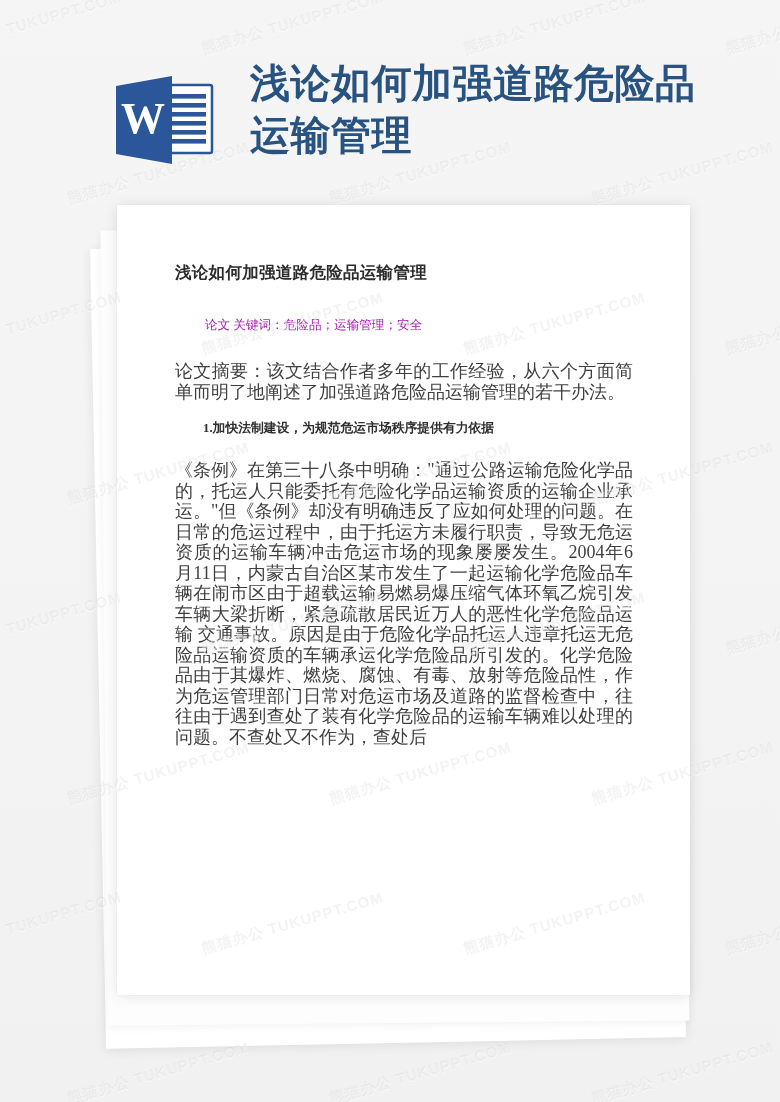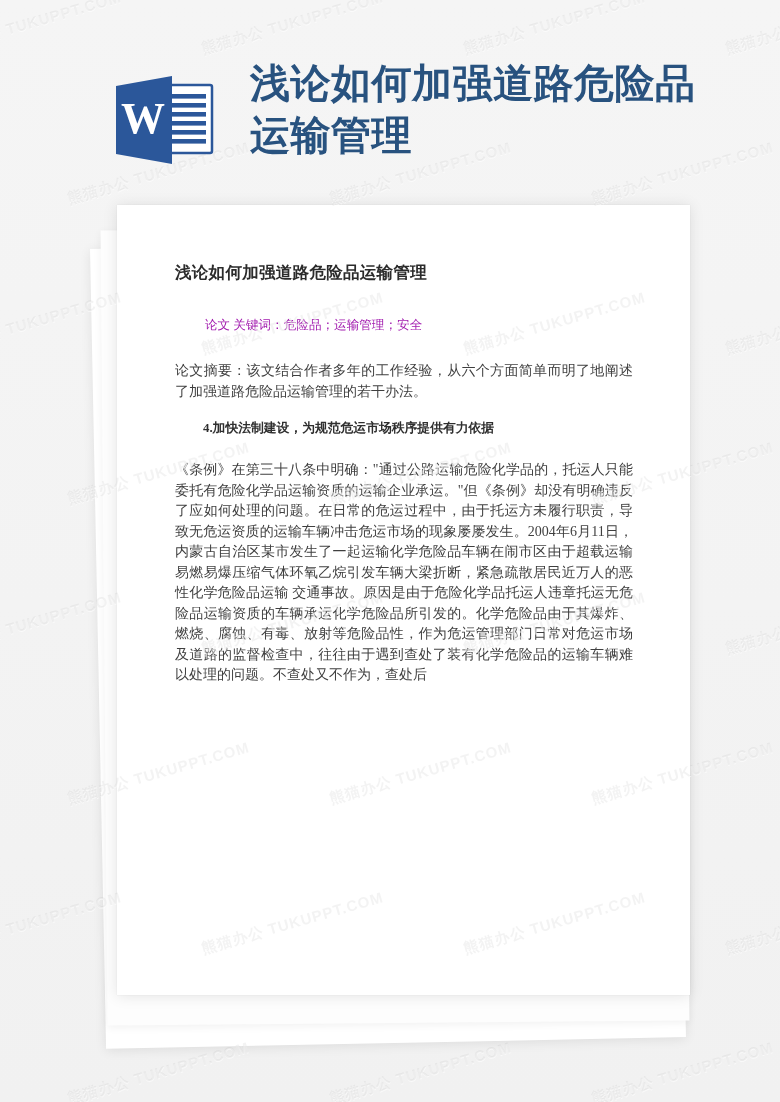--- a/index.html
+++ b/index.html
@@ -129,21 +129,21 @@
 
   .d-kw {
     font-size: 12.6px;
     line-height: 20px;
     margin: 0 0 26px 0;
     padding-left: 30px;
     color: #a21caf;
   }
 
   .d-p {
-    font-size: 14px;
+    font-size: 18px;
     line-height: 20.5px;
     margin: 0 0 16px 0;
     color: #3f3f3f;
     text-align: justify;
     white-space: pre-wrap;
   }
 
   .d-h {
     font-size: 12.8px;
     font-weight: 700;
@@ -187,21 +187,21 @@
 
   <div class="sheet-main">
     <div class="doc-body">
 
       <div class="d-title">浅论如何加强道路危险品运输管理</div>
 
       <div class="d-kw">论文 关键词：危险品；运输管理；安全</div>
 
       <div class="d-p">论文摘要：该文结合作者多年的工作经验，从六个方面简单而明了地阐述了加强道路危险品运输管理的若干办法。</div>
 
-      <div class="d-h">4.加快法制建设，为规范危运市场秩序提供有力依据</div>
+      <div class="d-h">1.加快法制建设，为规范危运市场秩序提供有力依据</div>
 
 
       <div class="d-p">《条例》在第三十八条中明确："通过公路运输危险化学品的，托运人只能委托有危险化学品运输资质的运输企业承运。"但《条例》却没有明确违反了应如何处理的问题。在日常的危运过程中，由于托运方未履行职责，导致无危运资质的运输车辆冲击危运市场的现象屡屡发生。2004年6月11日，内蒙古自治区某市发生了一起运输化学危险品车辆在闹市区由于超载运输易燃易爆压缩气体环氧乙烷引发车辆大梁折断，紧急疏散居民近万人的恶性化学危险品运输 交通事故。原因是由于危险化学品托运人违章托运无危险品运输资质的车辆承运化学危险品所引发的。化学危险品由于其爆炸、燃烧、腐蚀、有毒、放射等危险品性，作为危运管理部门日常对危运市场及道路的监督检查中，往往由于遇到查处了装有化学危险品的运输车辆难以处理的问题。不查处又不作为，查处后</div>
 
     </div>
   </div>
 
   <div class="wm-layer">
       <div class="wm" style="left: -60px; top: 40px;">熊猫办公 TUKUPPT.COM</div>
       <div class="wm" style="left: 202px; top: 40px;">熊猫办公 TUKUPPT.COM</div>

